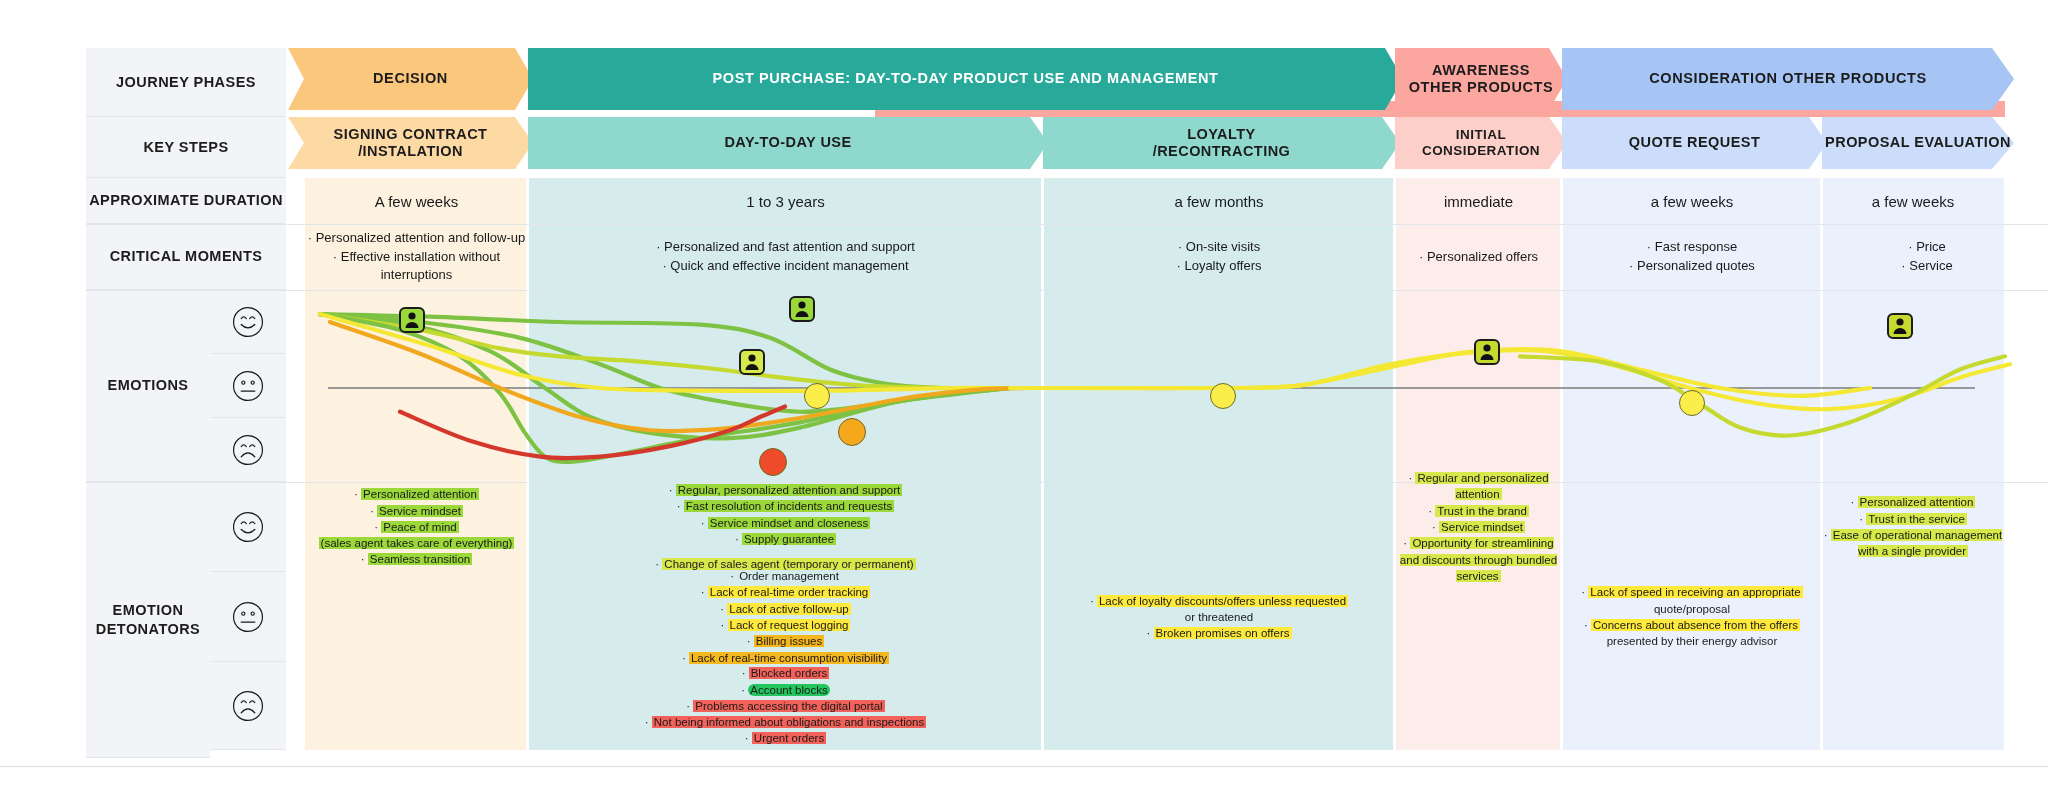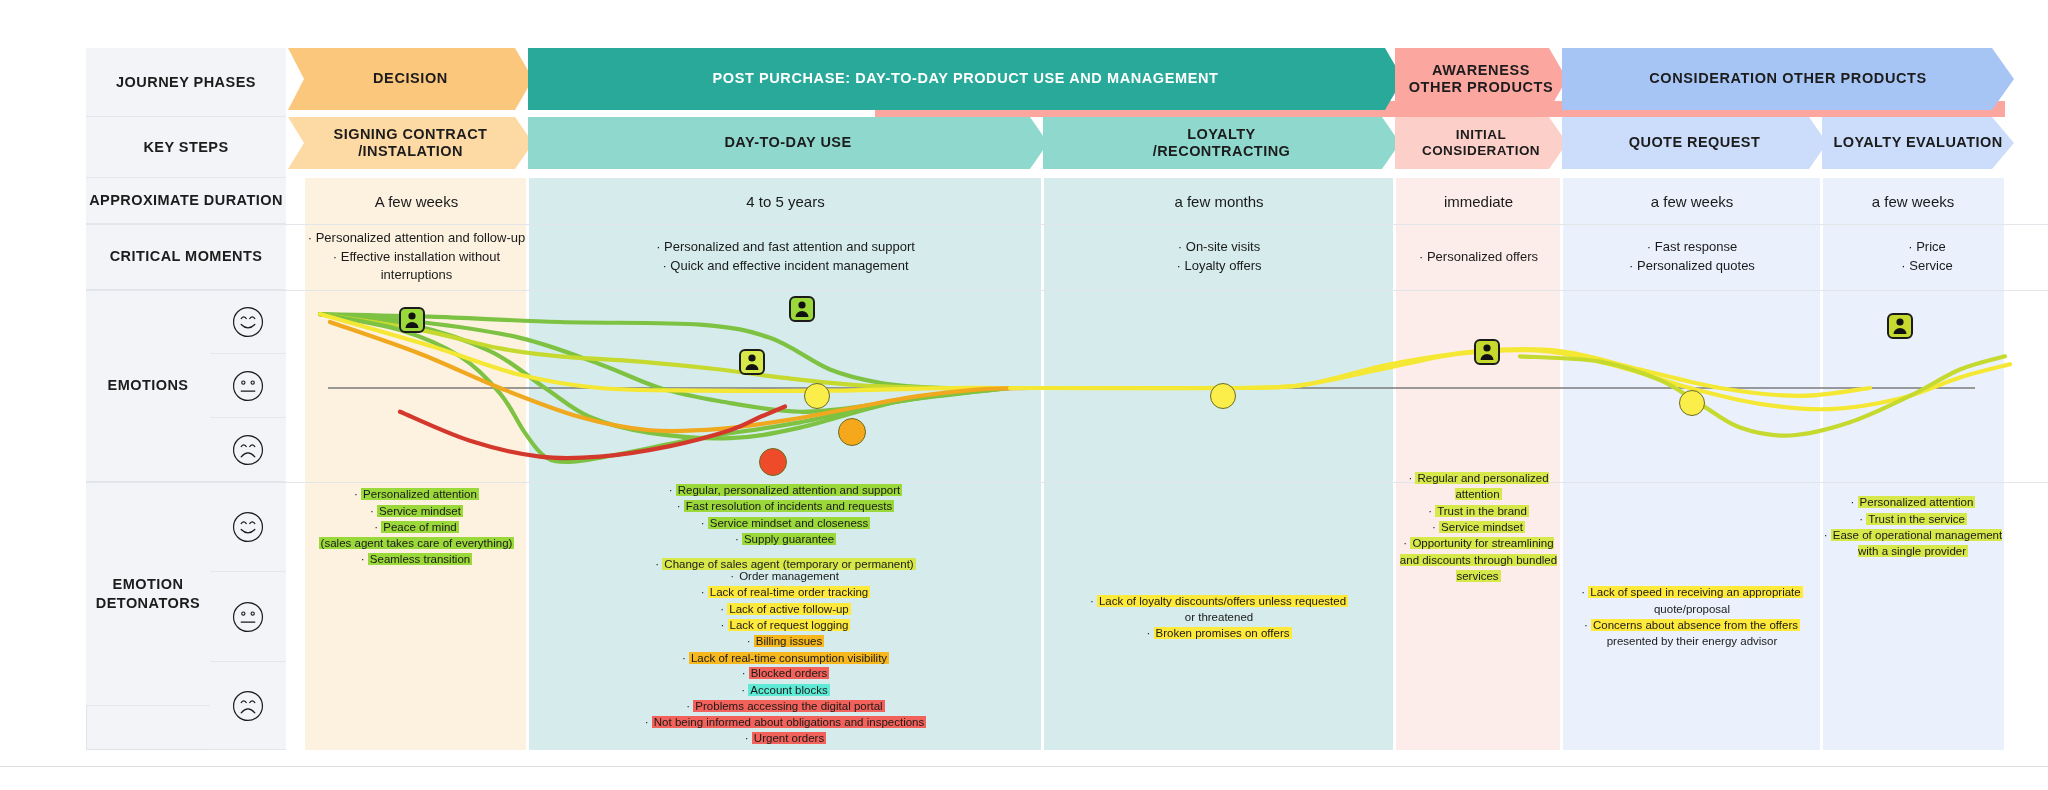--- a/index.html
+++ b/index.html
@@ -108,21 +108,21 @@
   </div>
   <div class="rowlabel" style="top:178px; height:46px;">
     <span>APPROXIMATE DURATION</span>
   </div>
   <div class="rowlabel" style="top:224px; height:66px;">
     <span>CRITICAL MOMENTS</span>
   </div>
   <div class="rowlabel" style="top:290px; height:192px; width:124px; left:86px;">
     <span>EMOTIONS</span>
   </div>
-  <div class="rowlabel" style="top:482px; height:224px; width:124px; left:86px; white-space:pre-line;">
+  <div class="rowlabel" style="top:482px; height:276px; width:124px; left:86px; white-space:pre-line;">
     <span>EMOTION
 DETONATORS</span>
   </div>
 
   <div class="facecell" style="top:290px; height:64px;">
     <svg class="faceicon" viewBox="0 0 40 40">
       <circle cx="20" cy="20" r="17" fill="none" stroke="#1b1b1b" stroke-width="1.4"></circle>
       <path d="M12 16 q3 -4 6 0" fill="none" stroke="#1b1b1b" stroke-width="1.4" stroke-linecap="round"></path>
       <path d="M22 16 q3 -4 6 0" fill="none" stroke="#1b1b1b" stroke-width="1.4" stroke-linecap="round"></path>
       <path d="M12 23 q8 8 16 0" fill="none" stroke="#1b1b1b" stroke-width="1.5" stroke-linecap="round"></path>
@@ -197,28 +197,28 @@
     <span>LOYALTY
 /RECONTRACTING</span>
   </div>
   <div class="step chev-mid" style="left:1395px; width:172px; background:#FCCFC9; font-size:13.5px;">
     <span>INITIAL CONSIDERATION</span>
   </div>
   <div class="step chev-mid" style="left:1562px; width:265px; background:#CBDDFA;">
     <span>QUOTE REQUEST</span>
   </div>
   <div class="step chev-end" style="left:1822px; width:192px; background:#CBDDFA;">
-    <span>LOYALTY EVALUATION</span>
+    <span>PROPOSAL EVALUATION</span>
   </div>
 
   <div class="cell dur" style="left:305px;  width:223px; top:178px; height:46px;">
     <span>A few weeks</span>
     </div>
   <div class="cell dur" style="left:528px;  width:515px; top:178px; height:46px;">
-    <span>4 to 5 years</span>
+    <span>1 to 3 years</span>
     </div>
   <div class="cell dur" style="left:1043px; width:352px; top:178px; height:46px;">
     <span>a few months</span>
     </div>
   <div class="cell dur" style="left:1395px; width:167px; top:178px; height:46px;">
     <span>immediate</span>
     </div>
   <div class="cell dur" style="left:1562px; width:260px; top:178px; height:46px;">
     <span>a few weeks</span>
     </div>
@@ -365,21 +365,21 @@
       <div class="li"><span class="hl" style="background: rgb(255, 233, 59);">Lack of speed in receiving an appropriate</span></div>
       <div class="cont" style="--nb: 1;"><span class="hl">quote/proposal</span></div>
       <div class="li"><span class="hl" style="background: rgb(255, 233, 59);">Concerns about absence from the offers</span></div>
       <div class="cont" style="--nb: 1;"><span class="hl">presented by their energy advisor</span></div>
     </div>
   <div class="cell det" style="left:1822px; width:182px; top:572px; height:90px;"></div>
 
   <div class="cell det" style="left:305px;  width:223px; top:662px; height:88px;"></div>
   <div class="cell det" style="left:528px;  width:515px; top:662px; height:88px;">
       <div class="li"><span class="hl" style="background: rgb(242, 98, 90);">Blocked orders</span></div>
-      <div class="li"><span class="hl" style="background: #5eead4;">Account blocks</span></div>
+      <div class="li"><span class="hl" style="background: #22c55e; border-radius: 6px;">Account blocks</span></div>
       <div class="li"><span class="hl" style="background: rgb(242, 98, 90); margin-top: 16px;">Problems accessing the digital portal</span></div>
       <div class="li"><span class="hl" style="background: rgb(242, 98, 90); text-align: center;">Not being informed about obligations and inspections</span></div>
       <div class="li"><span class="hl" style="background: rgb(242, 98, 90);">Urgent orders</span></div>
     </div>
   <div class="cell det" style="left:1043px; width:352px; top:662px; height:88px;"></div>
   <div class="cell det" style="left:1395px; width:167px; top:662px; height:88px;"></div>
   <div class="cell det" style="left:1562px; width:260px; top:662px; height:88px;"></div>
   <div class="cell det" style="left:1822px; width:182px; top:662px; height:88px;"></div>
 
   <div class="bottombar"></div>

